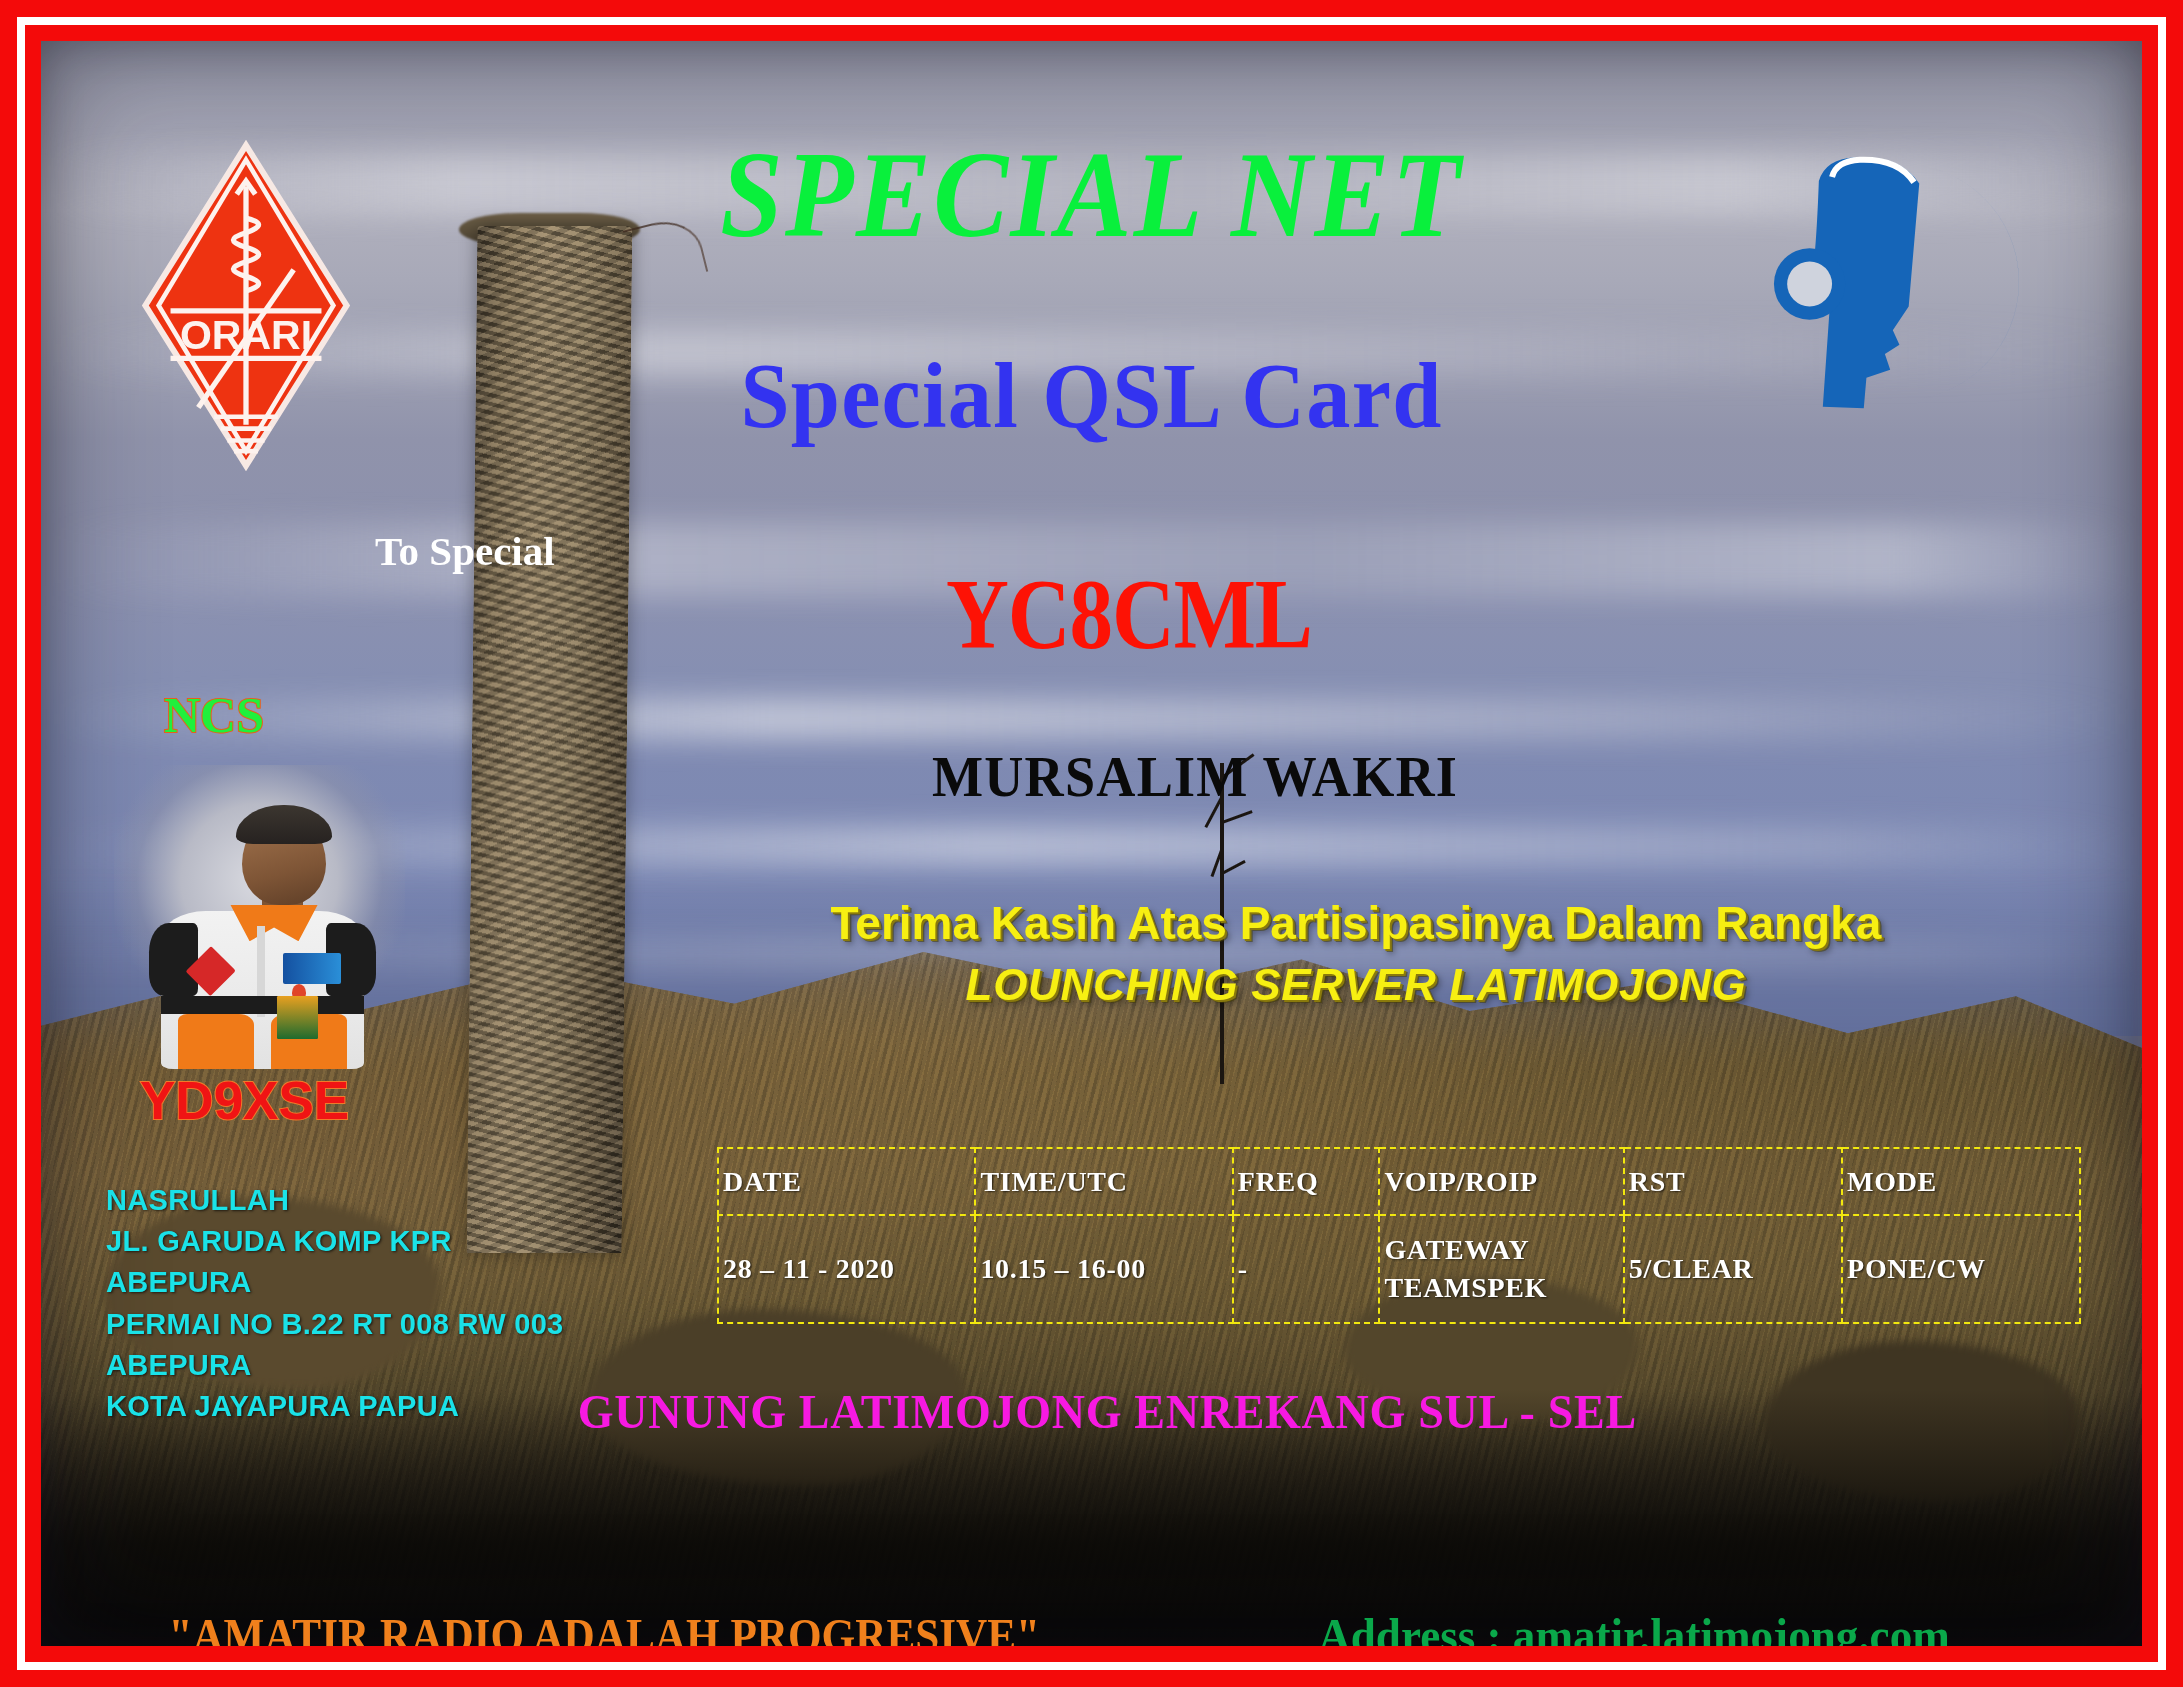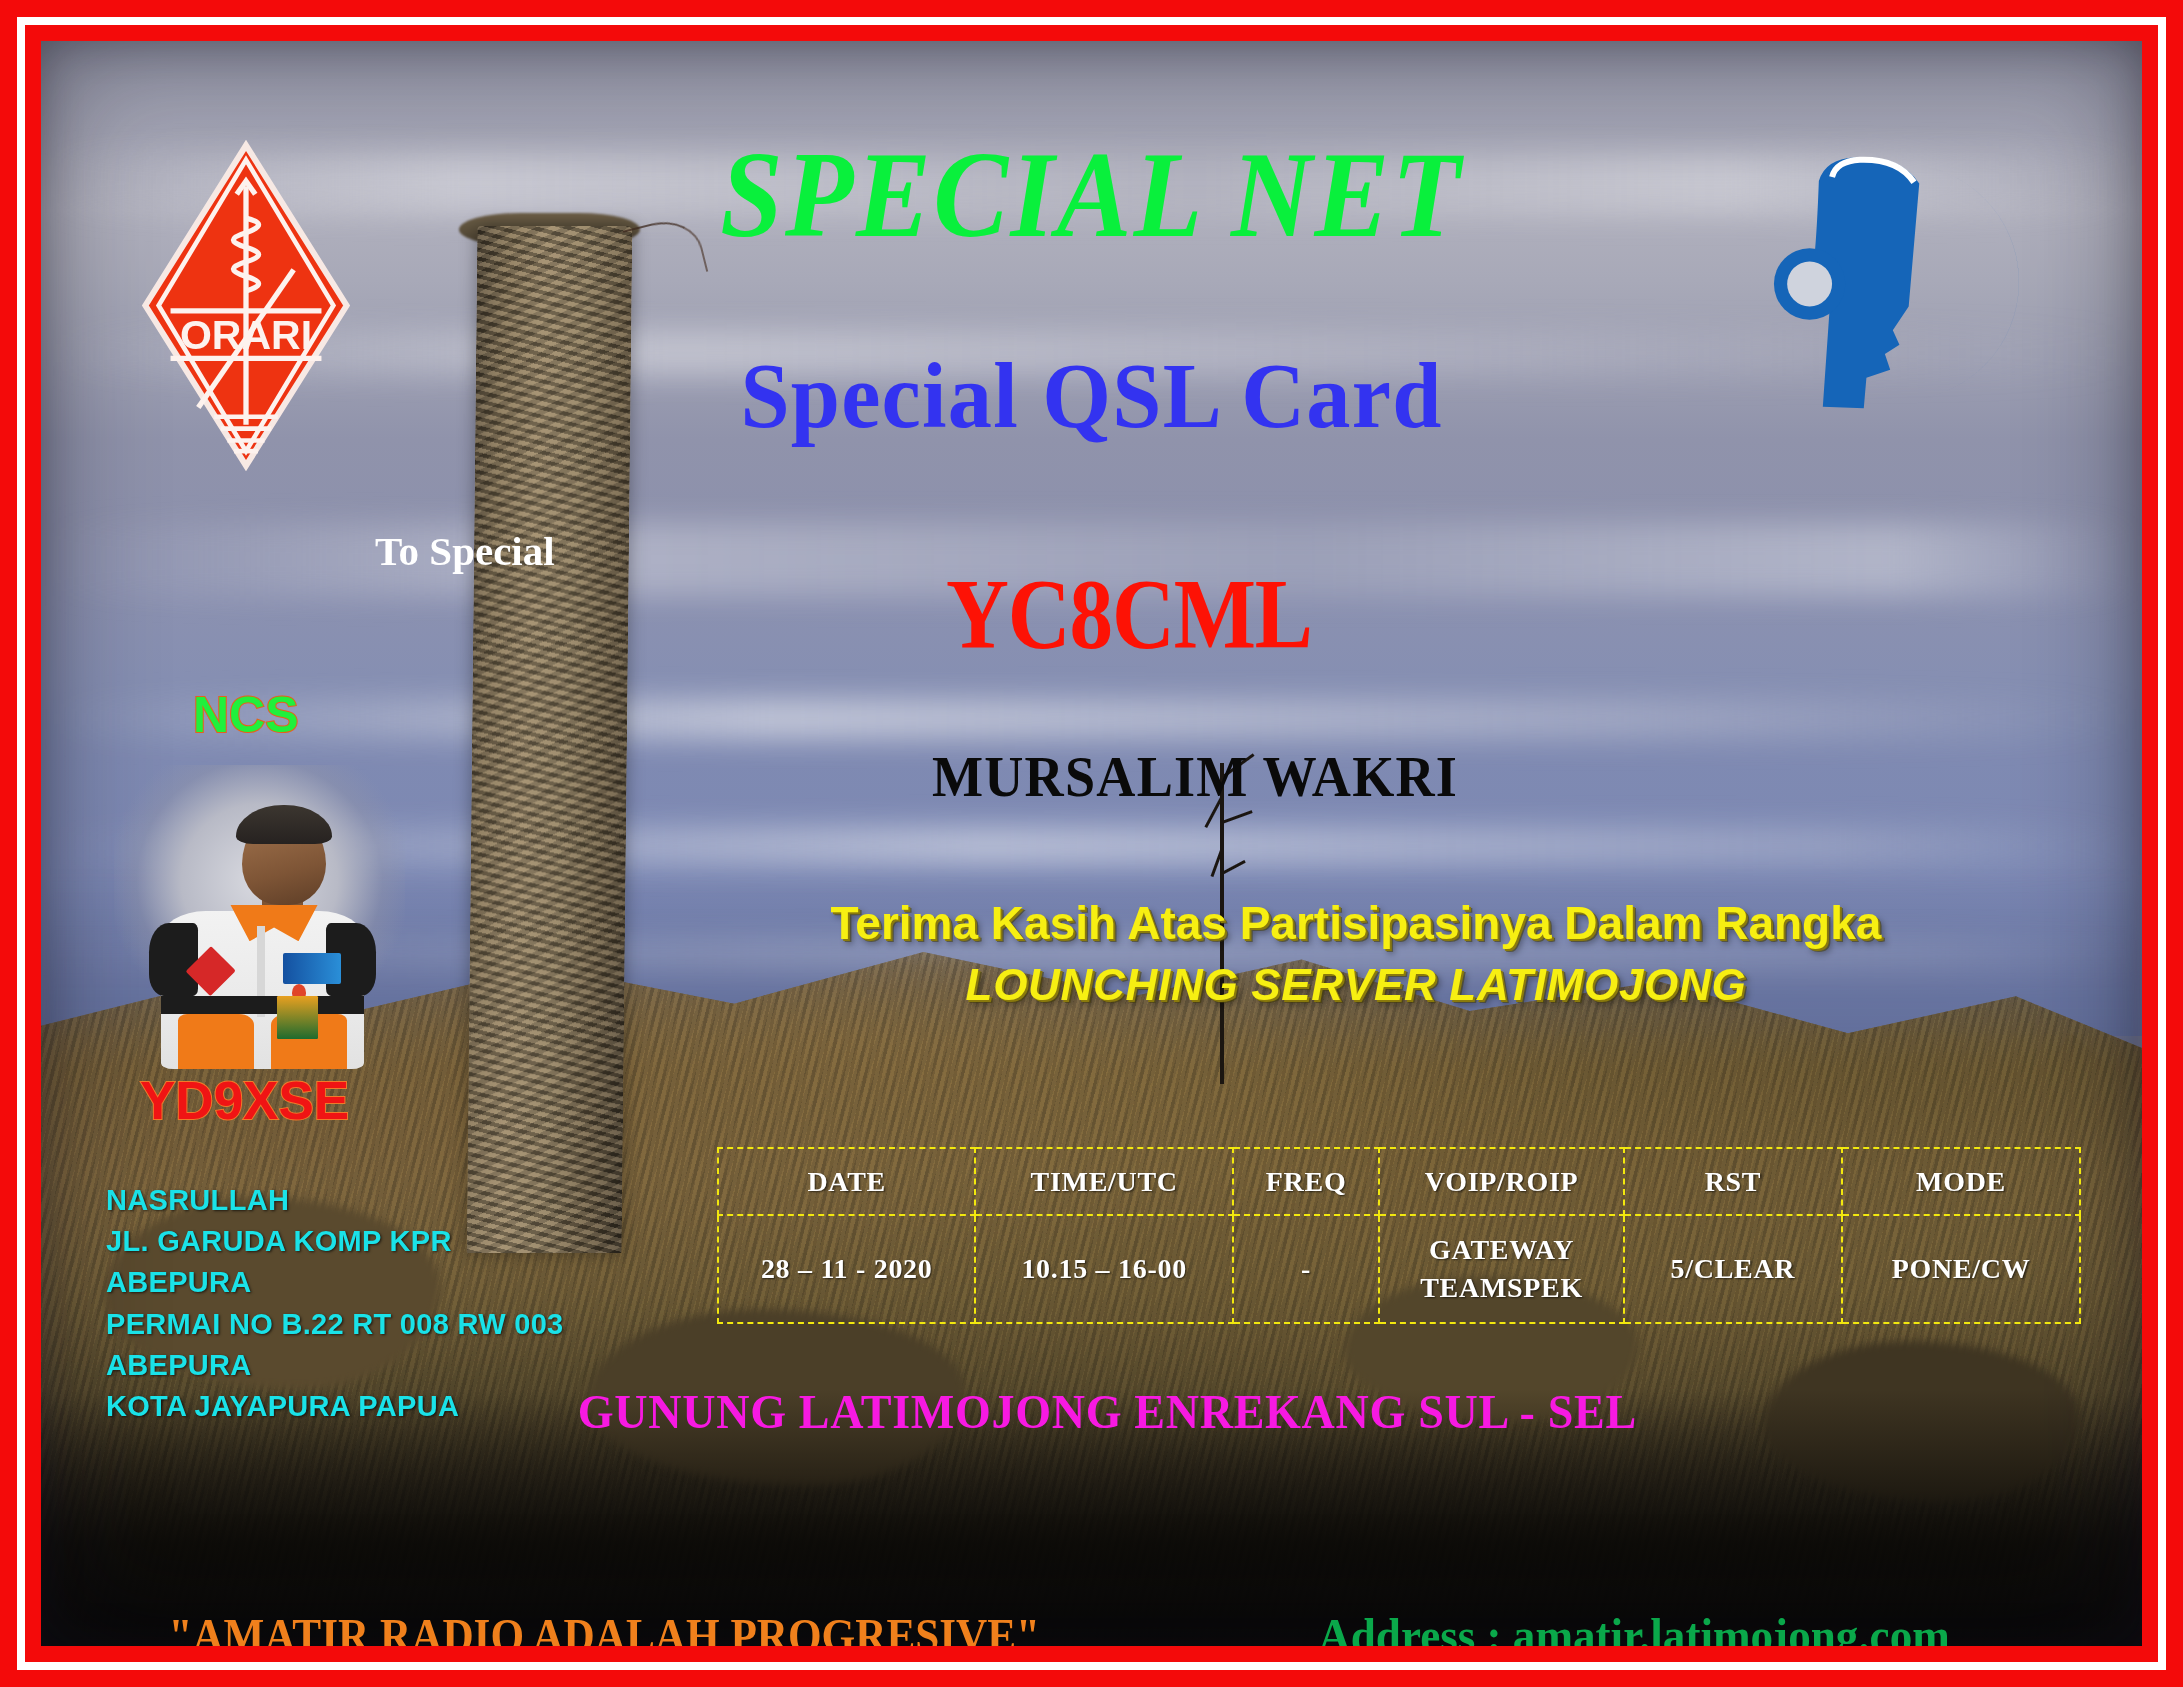--- a/index.html
+++ b/index.html
@@ -220,21 +220,21 @@
   .yl3{font-size:46px;letter-spacing:0.7px;margin-top:5.3px;}
 
   
   .qso-table{
     position:absolute;left:676px;top:1106px;width:1364px;height:171px;
     border-collapse:collapse;
     table-layout:fixed;
   }
   .qso-table td{
     border:2px dashed #f2e80e;
-    text-align:center;vertical-align:middle;
+    text-align:left;vertical-align:middle;
     color:#ffffff;font-weight:700;
     font-family:"Liberation Serif", serif;
     text-shadow:1.3px 1.3px 2px rgba(0,0,0,.6);
     padding:0 4px;
   }
   .qso-table tr.head td{font-size:28px;height:65px;letter-spacing:0.7px;}
   .qso-table tr.body td{font-size:28px;height:106px;letter-spacing:0.7px;}
   .cw-date{width:19%;} .cw-time{width:19%;} .cw-freq{width:10.5%;}
   .cw-voip{width:18%;} .cw-rst{width:16%;} .cw-mode{width:17.5%;}
   .voip-two{line-height:1.35;}
@@ -266,22 +266,22 @@
   .addr-block{
     position:absolute;left:65px;top:1139px;
     font-family:"Liberation Sans", sans-serif;
     font-size:29px;font-weight:700;line-height:1.42;
     color:#1ae2e8;letter-spacing:0.3px;
     text-shadow:1.3px 1.3px 2.6px rgba(0,0,0,.65);
   }
 
   
   .ncs-label{
-    position:absolute;left:152px;top:645px;
-    font-family:Liberation Sans, sans-serif;
+    position:absolute;left:123px;top:645px;
+    font-family:Liberation Serif, serif;
     font-size:50px;font-weight:700;color:#20f03c;
     -webkit-text-stroke:2px #e8601a;
     paint-order:stroke fill;
     text-shadow:0 0 1.3px #e8601a;
   }
   .yd-label{
     position:absolute;left:99px;top:1029px;
     font-family:"Liberation Sans", sans-serif;
     font-size:53px;font-weight:700;color:#f01414;
     -webkit-text-stroke:2px #f07a2a;

